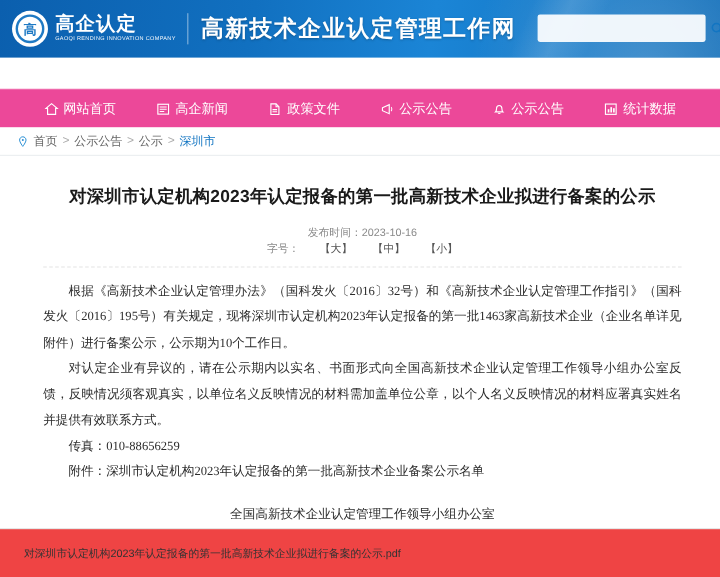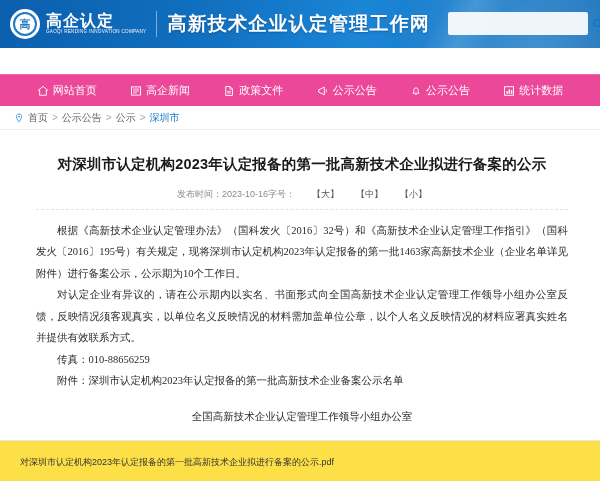--- a/index.html
+++ b/index.html
@@ -92,20 +92,21 @@
   }
   .art-title {
     text-align: center; font-size: 14.5px; font-weight: bold; color: #1a1a1a;
     line-height: 1.5; padding: 10px 0 12px 0;
     letter-spacing: .2px;
   }
   .art-meta {
     display: flex; align-items: center; justify-content: center;
     font-size: 9px; color: #8a8a8a; padding-bottom: 8px;
     border-bottom: 1px dashed #e3e3e3;
+    flex-direction: column;
   }
   .font-ctrl { display: flex; align-items: center; gap: 17px; }
   .font-ctrl .lbl { color: #8a8a8a; }
   .font-ctrl .sz { color: #555; cursor: pointer; }
 
   .body-text { padding-top: 10px; }
   .body-text p {
     font-size: 10.5px; color: #2b2b2b; line-height: 2.05;
     text-align: justify; text-indent: 2em;
     font-family: "Liberation Serif", serif;
@@ -114,21 +115,21 @@
   .sign p {
     font-size: 10.5px; color: #2b2b2b; line-height: 2.0; text-indent: 0;
     text-align: center; font-family: "Liberation Serif", serif;
   }
 
   
   .attach {
     position: absolute; left: 0; right: 0; bottom: 0;
     border-top: 1px solid #e6e6e6;
     padding: 10px 20px 12px 20px;
-    background: #fde047;
+    background: #ef4444;
   }
   .attach a {
     font-size: 9px; color: #333; text-decoration: none; cursor: pointer;
     line-height: 1.4; display: inline-block;
   }
 </style>
 </head>
 <body>
 
 <div class="page">

